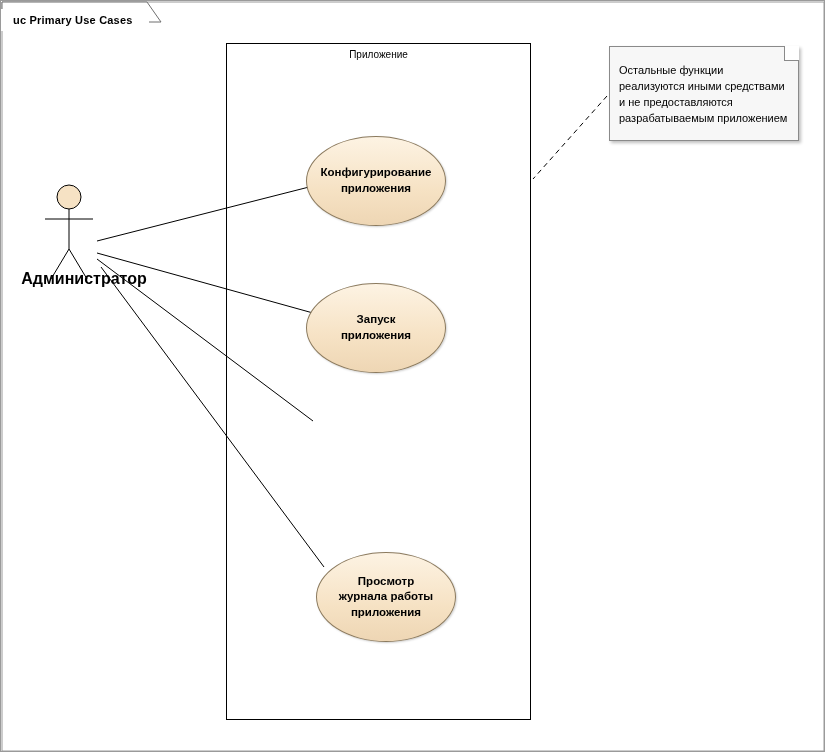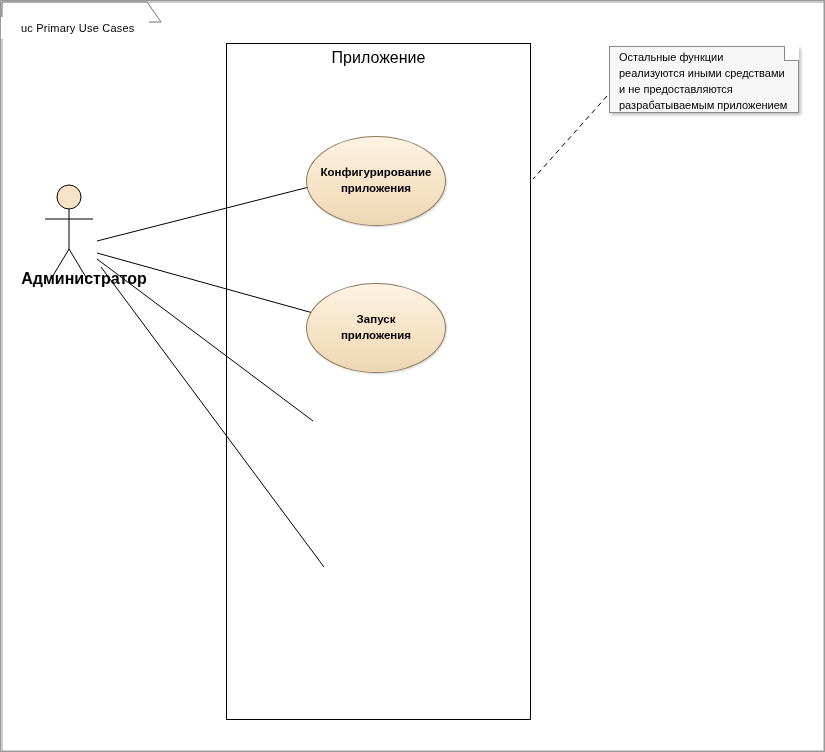--- a/index.html
+++ b/index.html
@@ -16,31 +16,31 @@
     height: 752px;
     background: #ffffff;
     border: 1px solid #9a9a9a;
     box-sizing: border-box;
     overflow: hidden;
   }
   
   #frame-tab {
     position: absolute;
     left: 0px;
-    top: 16px;
+    top: 8px;
     height: 22px;
     width: 148px;
     box-sizing: border-box;
     background: #ffffff;
     border-right: none;
     display: flex;
     align-items: center;
-    padding-left: 20px;
+    padding-left: 12px;
     font-size: 11px;
-    font-weight: normal;
+    font-weight: bold;
     color: #000000;
     z-index: 5;
   }
   #frame-tab .tab-text {
     position: relative;
     z-index: 2;
     letter-spacing: 0.2px;
   }
   
   #boundary {
@@ -52,21 +52,21 @@
     border: 1px solid #000000;
     box-sizing: border-box;
     background: transparent;
   }
   #boundary-label {
     position: absolute;
     left: 225px;
     top: 48px;
     width: 305px;
     text-align: center;
-    font-size: 16px;
+    font-size: 10px;
     color: #000000;
   }
   
   .usecase {
     position: absolute;
     border: 1px solid #8b7a5e;
     border-radius: 50%;
     background: linear-gradient(to bottom, #fdf3e3 0%, #f6e2c4 60%, #eed6b4 100%);
     display: flex;
     align-items: center;
@@ -100,28 +100,28 @@
     font-size: 16px;
     font-weight: bold;
     color: #000000;
   }
   
   #note {
     position: absolute;
     left: 608px;
     top: 45px;
     width: 190px;
-    height: 67px;
+    height: 95px;
     box-sizing: border-box;
     background: #f7f7f7;
     border: 1px solid #8a8a8a;
     box-shadow: 2px 2px 3px rgba(0,0,0,0.25);
     font-size: 11px;
     color: #000000;
-    padding: 3px 9px;
+    padding: 16px 9px;
     line-height: 1.45;
   }
   #note-fold {
     position: absolute;
     right: -1px;
     top: -1px;
     width: 14px;
     height: 14px;
     background: #ffffff;
     border-left: 1px solid #8a8a8a;
@@ -173,19 +173,22 @@
 
   <div class="usecase" style="left:305px; top:135px; width:140px; height:90px;">
     <span>Конфигурирование приложения</span>
   </div>
 
   <div class="usecase" style="left:305px; top:282px; width:140px; height:90px;">
     <span>Запуск приложения</span>
   </div>
 
 
+  <div class="usecase" style="left:315px; top:551px; width:140px; height:90px;">
+    <span>Просмотр журнала работы приложения</span>
+  </div>
 
   <div id="note">
     <div id="note-fold"></div>
     <span>Остальные функции реализуются иными средствами и не предоставляются разрабатываемым приложением</span>
   </div>
 
 </div>
 
 </body></html>

